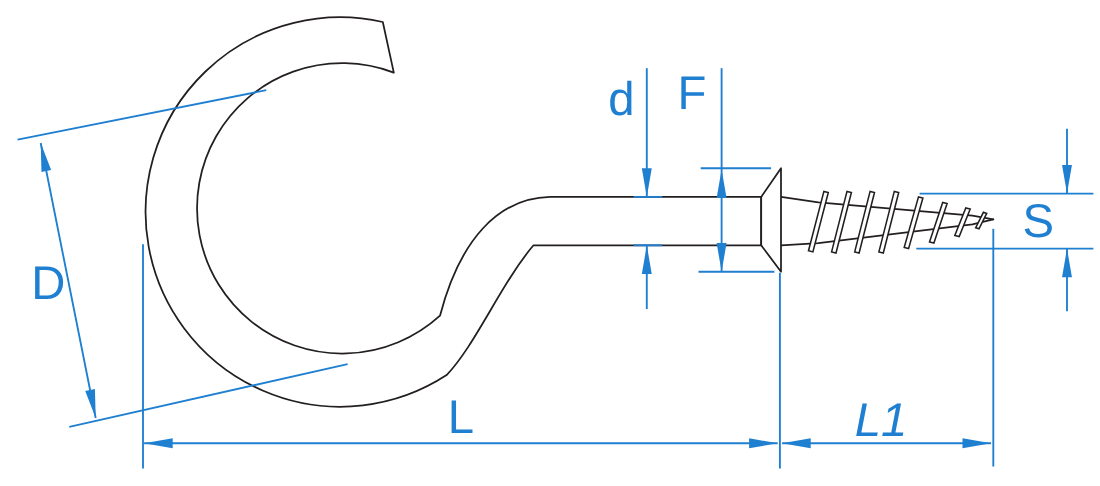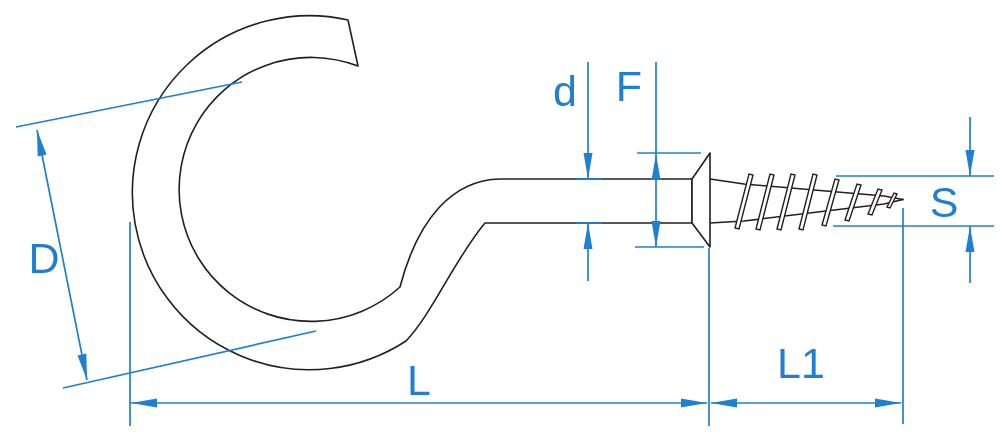--- a/index.html
+++ b/index.html
@@ -121,15 +121,15 @@
         <polygon class="ba" points="711,403 737,398.5 737,407.5"></polygon>
         <polygon class="ba" points="901,403 875,398.5 875,407.5"></polygon>
       </g>
     </g>
   </svg>
 
   <div class="lbl" style="left:44px;  top:258px;">D</div>
   <div class="lbl" style="left:565px; top:91px;">d</div>
   <div class="lbl" style="left:629px; top:86px;">F</div>
   <div class="lbl" style="left:419px; top:380px;">L</div>
-  <div class="lbl" style="left:801px; top:363px;">L1</div>
+  <div class="lbl" style="left:801px; top:383px;font-style:italic;">L1</div>
   <div class="lbl" style="left:944px; top:202px;">S</div>
 </div>
 
 </body></html>

